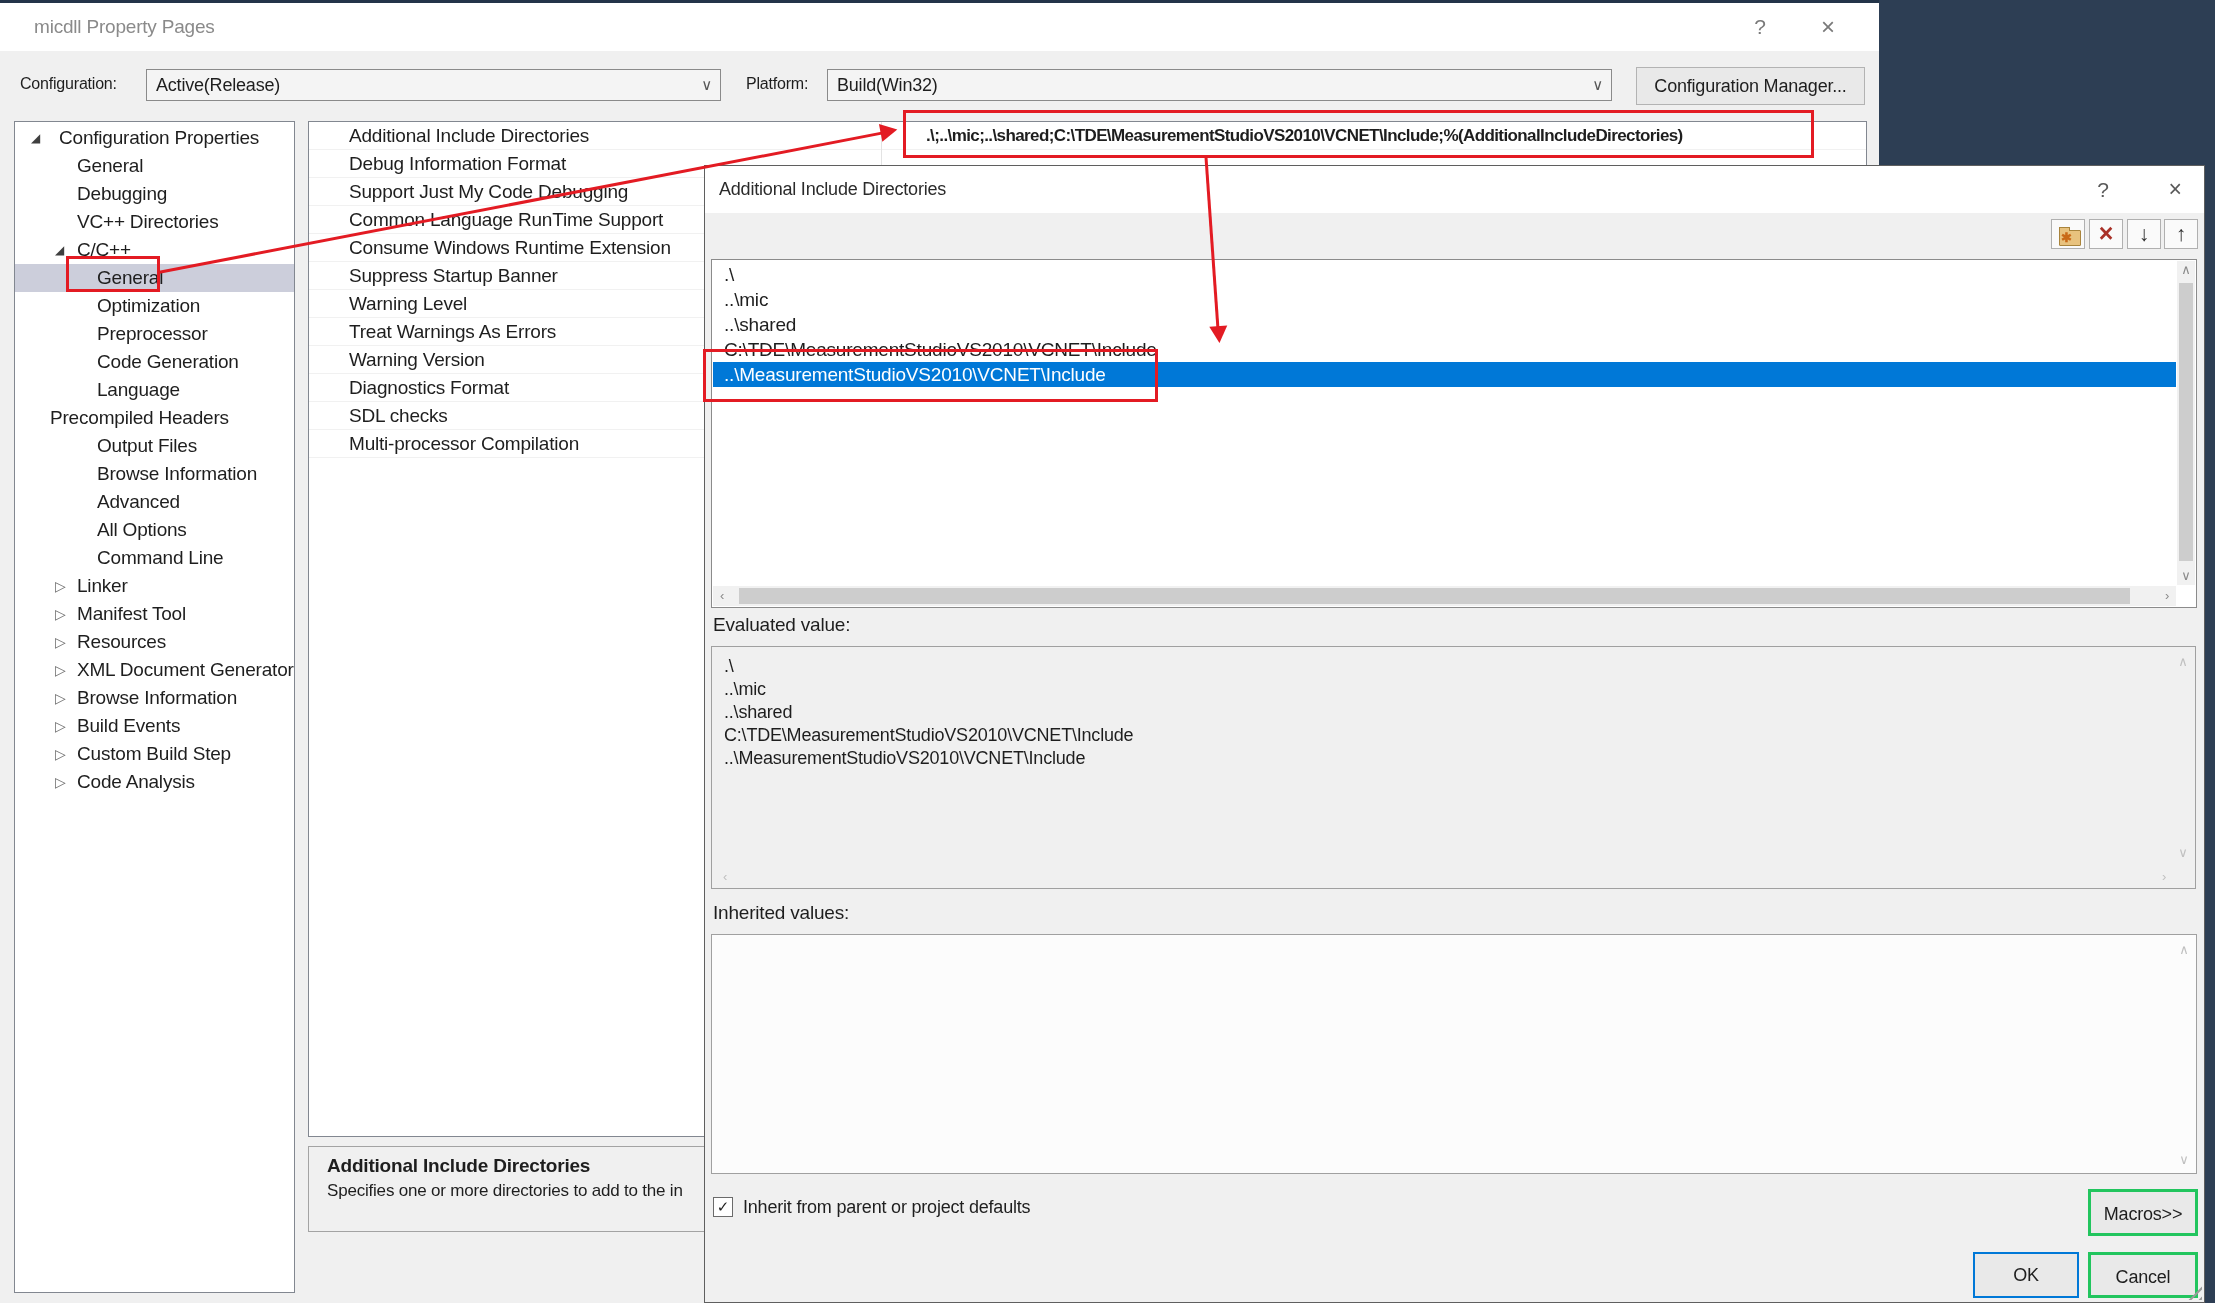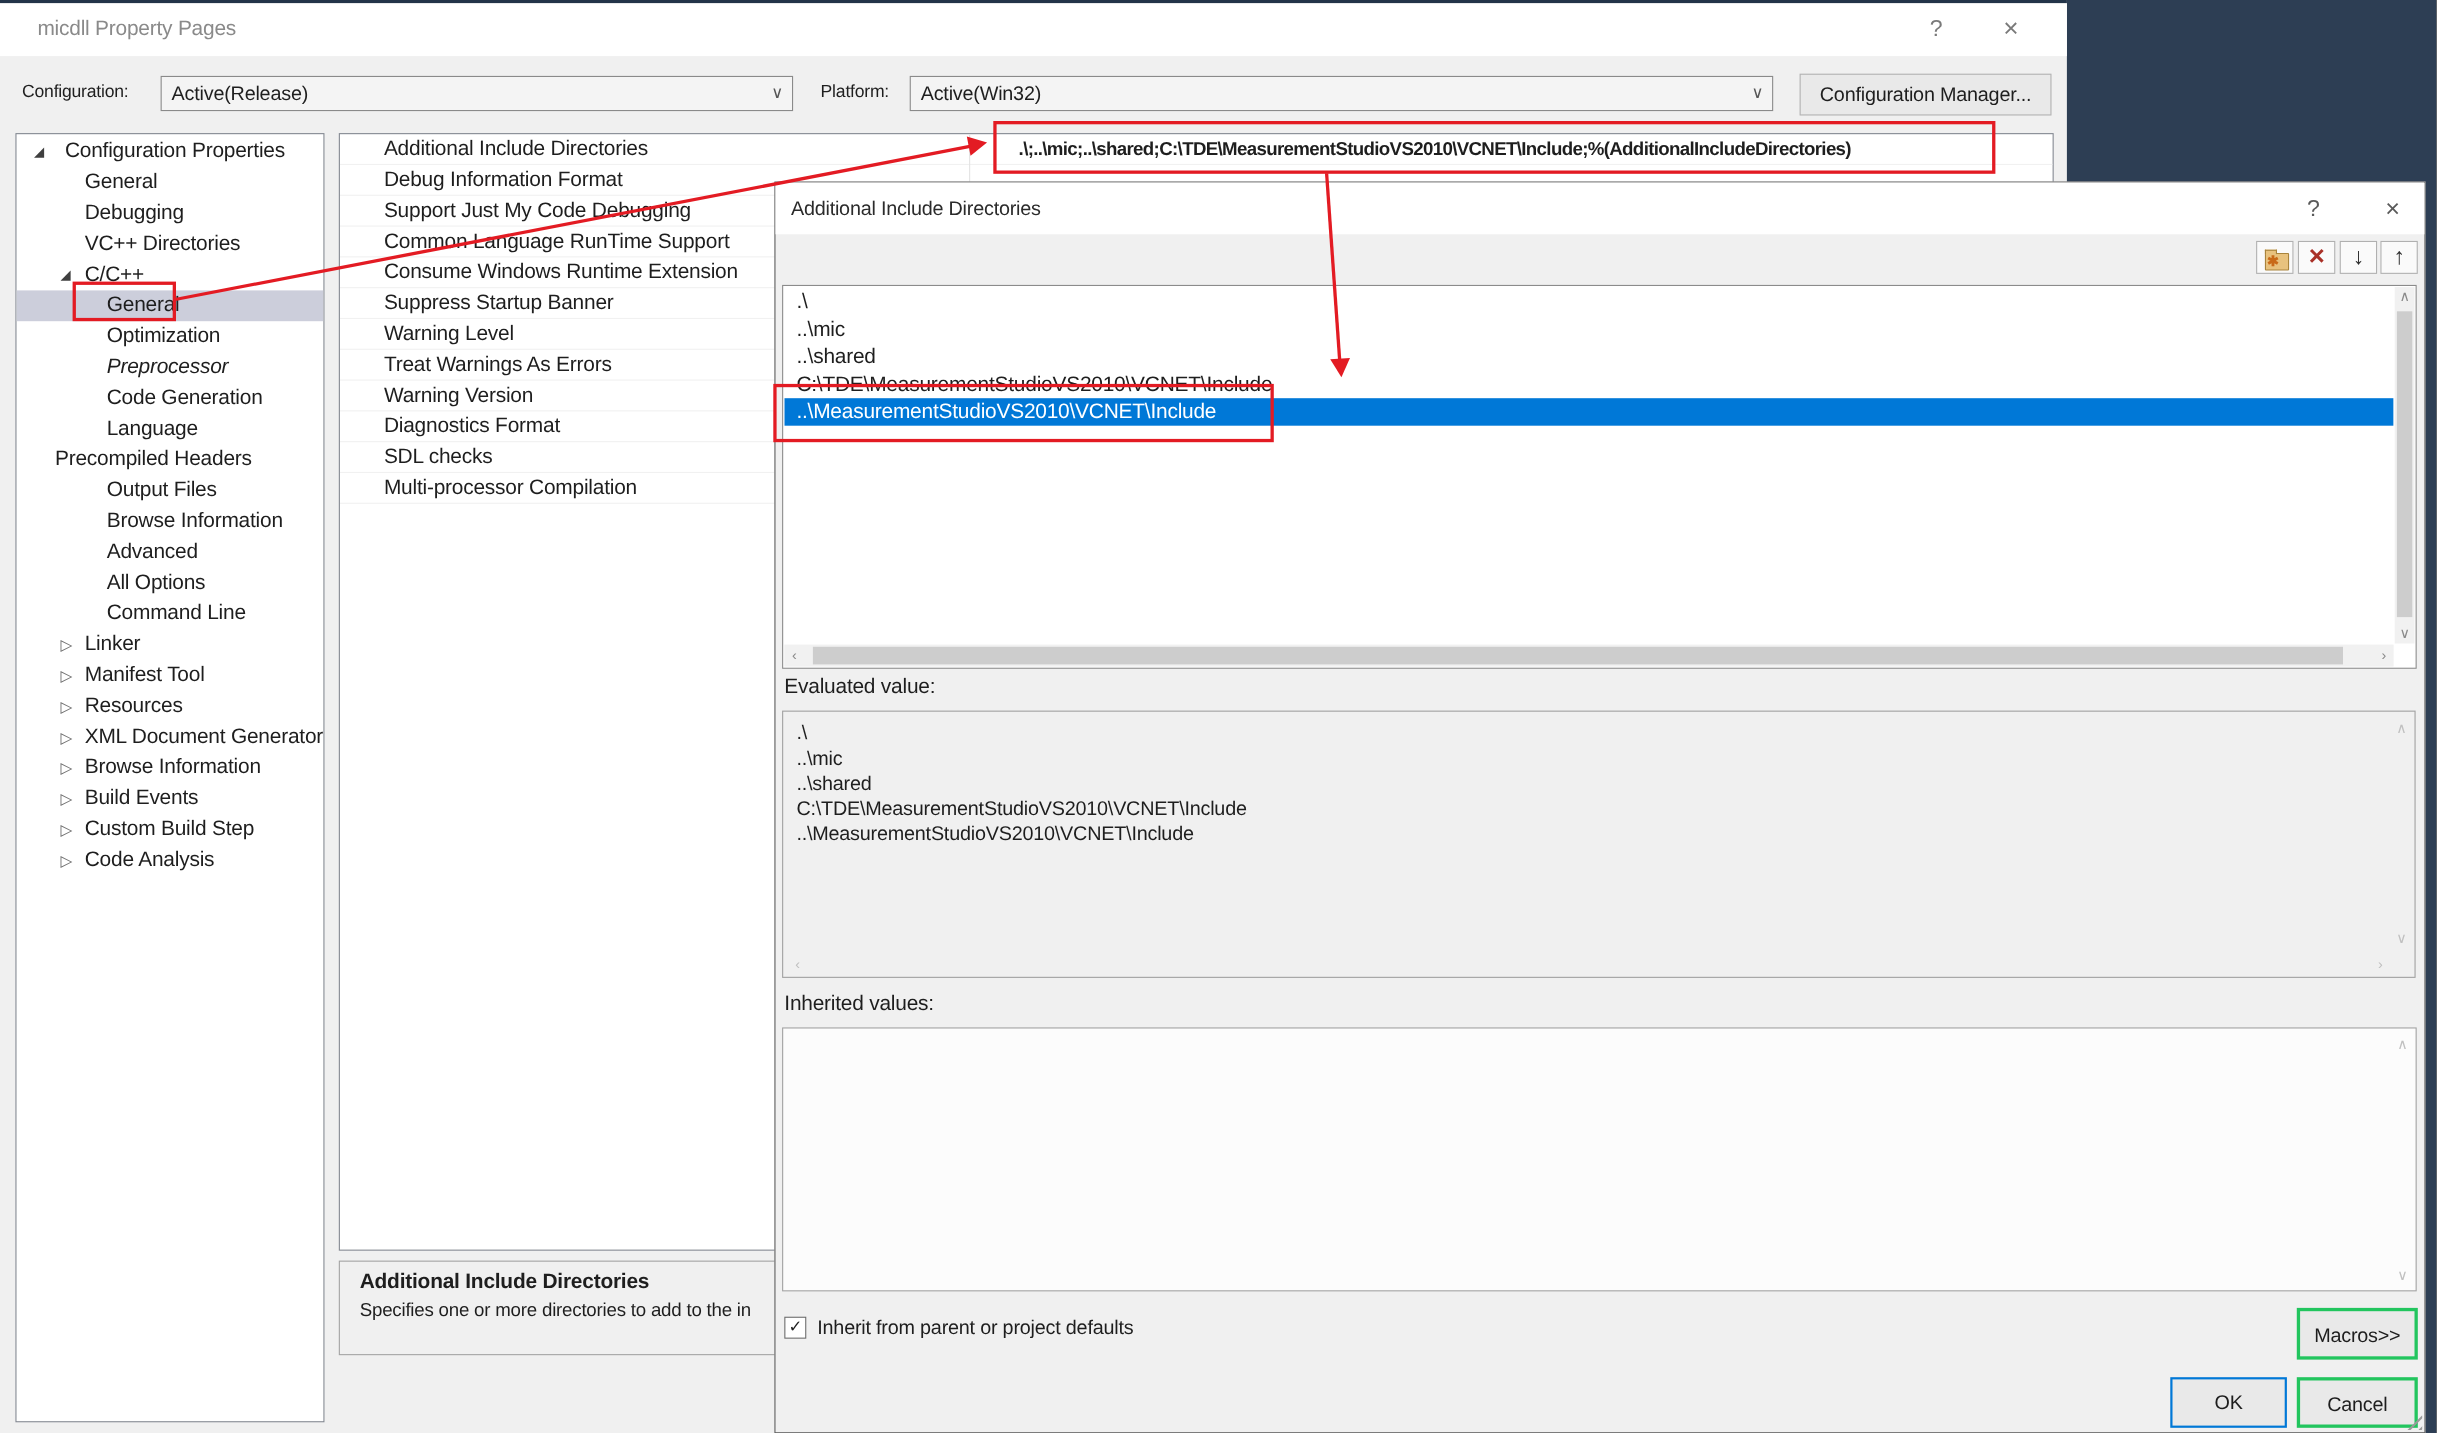--- a/index.html
+++ b/index.html
@@ -98,34 +98,34 @@
       <span id="main-close" class="winbtn">×</span>
     </div>
 
     <span class="cfglabel" style="left:20px">Configuration:</span>
     <div class="dd" id="cfg-dd">
       <span class="txt">Active(Release)</span>
       <span class="chev">∨</span>
     </div>
     <span class="cfglabel" style="left:746px">Platform:</span>
     <div class="dd" id="plat-dd">
-      <span class="txt">Active(Win32)</span>
+      <span class="txt">Build(Win32)</span>
       <span class="chev">∨</span>
     </div>
     <div id="cfgmgr-btn">Configuration Manager...</div>
 
     <div id="tree-panel">
         <div class="trow" style="padding-left: 44px;"><div class="tarrow" style="left: 16px;">◢</div><div style="display: inline;">Configuration Properties</div></div>
         <div class="trow" style="padding-left: 62px;"><div style="display: inline;">General</div></div>
         <div class="trow" style="padding-left: 62px;"><div style="display: inline;">Debugging</div></div>
         <div class="trow" style="padding-left: 62px;"><div style="display: inline;">VC++ Directories</div></div>
         <div class="trow" style="padding-left: 62px;"><div class="tarrow" style="left: 40px;">◢</div><div style="display: inline;">C/C++</div></div>
         <div class="trow sel" style="padding-left: 82px;"><div style="display: inline;">General</div></div>
         <div class="trow" style="padding-left: 82px;"><div style="display: inline;">Optimization</div></div>
-        <div class="trow" style="padding-left: 82px;"><div style="display: inline; font-style: italic;">Preprocessor</div></div>
+        <div class="trow" style="padding-left: 82px;"><div style="display: inline;">Preprocessor</div></div>
         <div class="trow" style="padding-left: 82px;"><div style="display: inline;">Code Generation</div></div>
         <div class="trow" style="padding-left: 82px;"><div style="display: inline;">Language</div></div>
         <div class="trow" style="padding-left: 35px;"><div style="display: inline;">Precompiled Headers</div></div>
         <div class="trow" style="padding-left: 82px;"><div style="display: inline;">Output Files</div></div>
         <div class="trow" style="padding-left: 82px;"><div style="display: inline;">Browse Information</div></div>
         <div class="trow" style="padding-left: 82px;"><div style="display: inline;">Advanced</div></div>
         <div class="trow" style="padding-left: 82px;"><div style="display: inline;">All Options</div></div>
         <div class="trow" style="padding-left: 82px;"><div style="display: inline;">Command Line</div></div>
         <div class="trow" style="padding-left: 62px;"><div class="tarrow col" style="left: 40px;">▷</div><div style="display: inline;">Linker</div></div>
         <div class="trow" style="padding-left: 62px;"><div class="tarrow col" style="left: 40px;">▷</div><div style="display: inline;">Manifest Tool</div></div>

